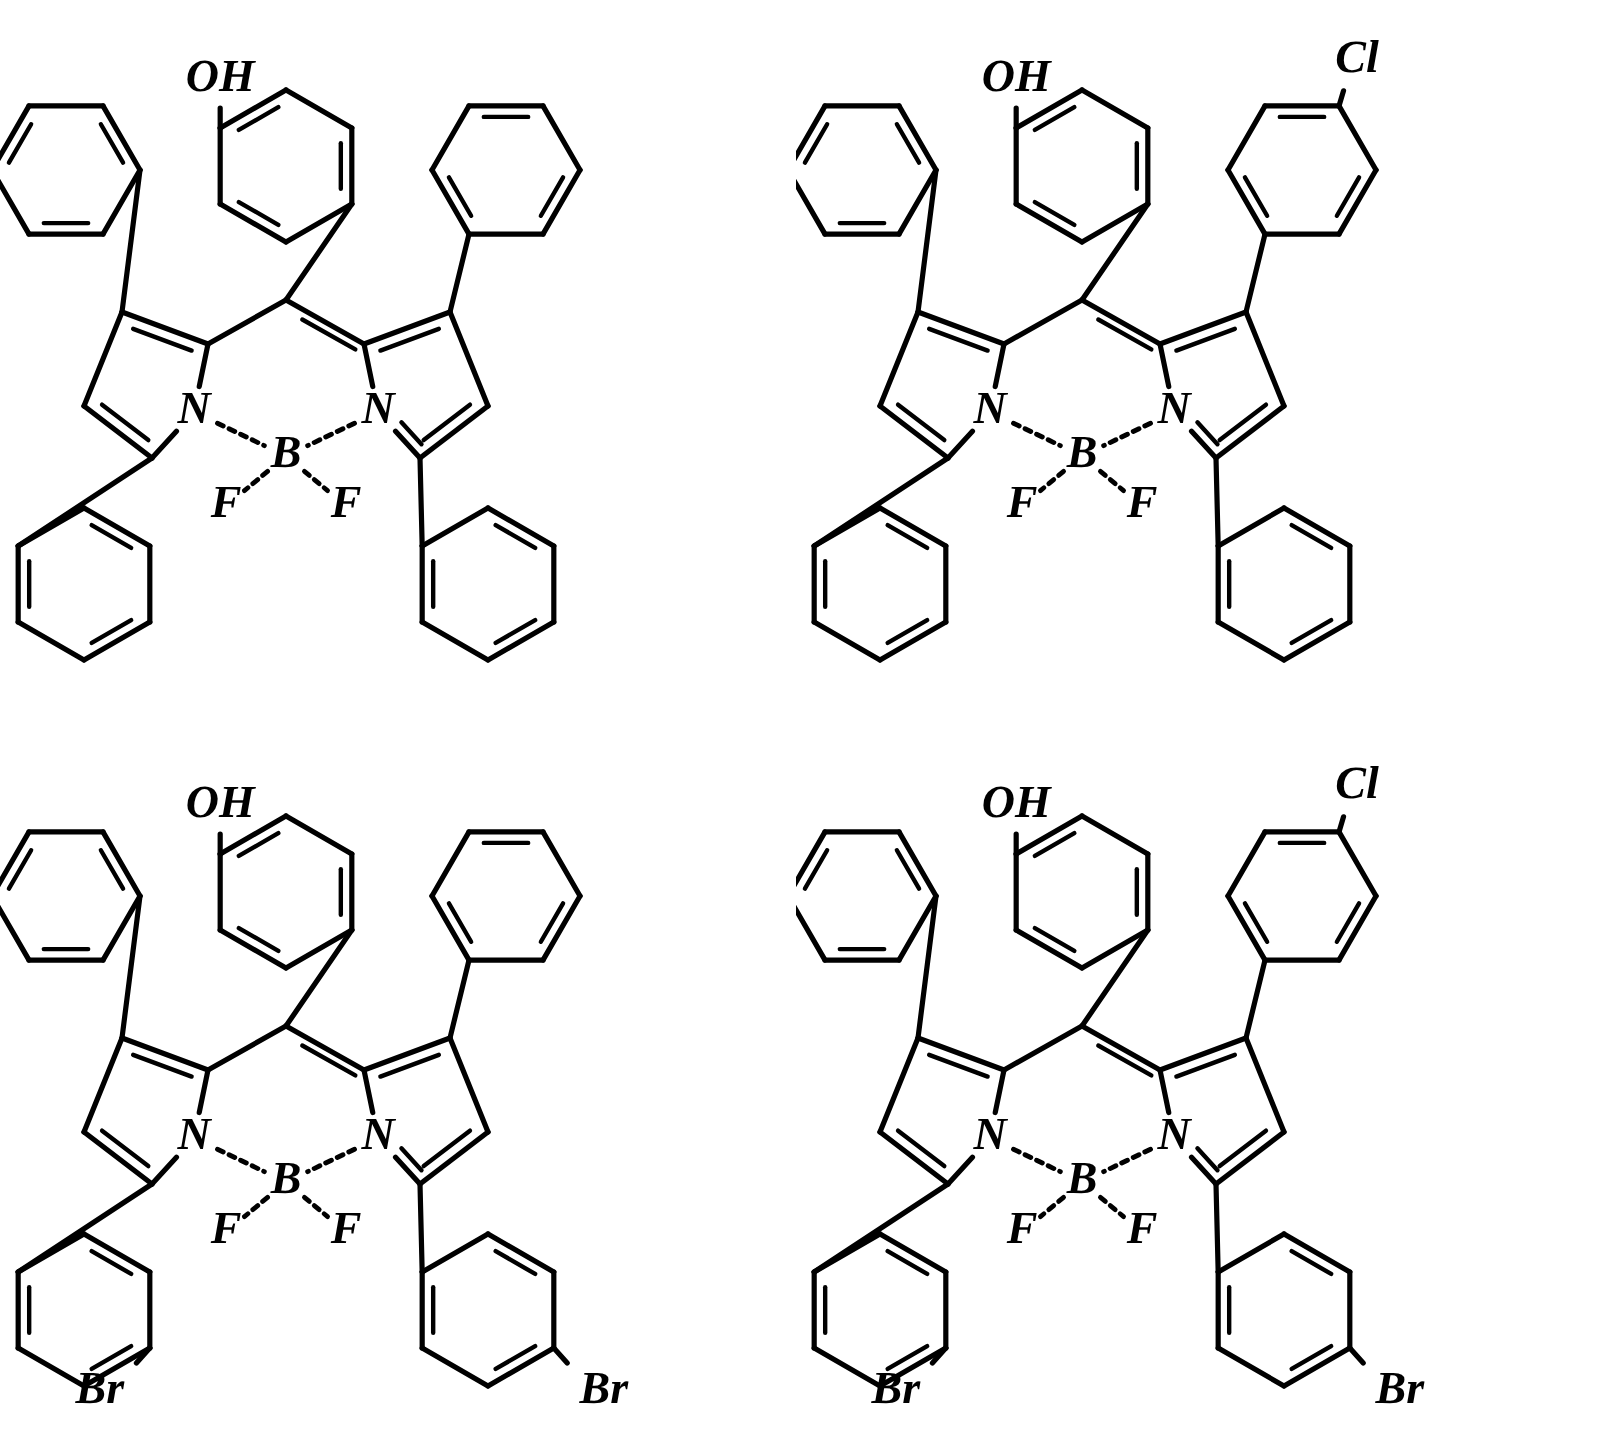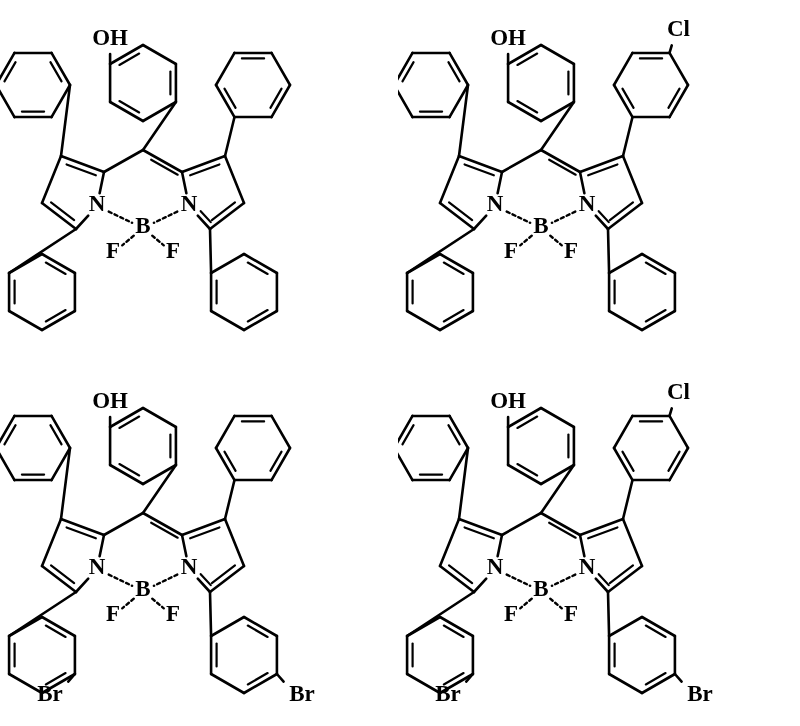--- a/index.html
+++ b/index.html
@@ -6,20 +6,21 @@
   html,body{margin:0;padding:0;background:#ffffff;}
   body{
     width:800px;height:726px;
     font-family:"Liberation Serif",serif;
     overflow:hidden;
   }
   #sheet{
     position:relative;
     width:800px;height:726px;
     background:#ffffff;
+    font-style:italic;
   }
   .struct{
     position:absolute;
     width:400px;height:363px;
   }
   .struct svg{display:block;width:400px;height:363px;}
   .bond{stroke:#000000;stroke-width:2.6;stroke-linecap:round;fill:none;}
   .bond-thin{stroke:#000000;stroke-width:2.2;stroke-linecap:round;fill:none;}
   .bond-dash{stroke:#000000;stroke-width:2.4;stroke-linecap:round;fill:none;
              stroke-dasharray:3.2 3.2;}

